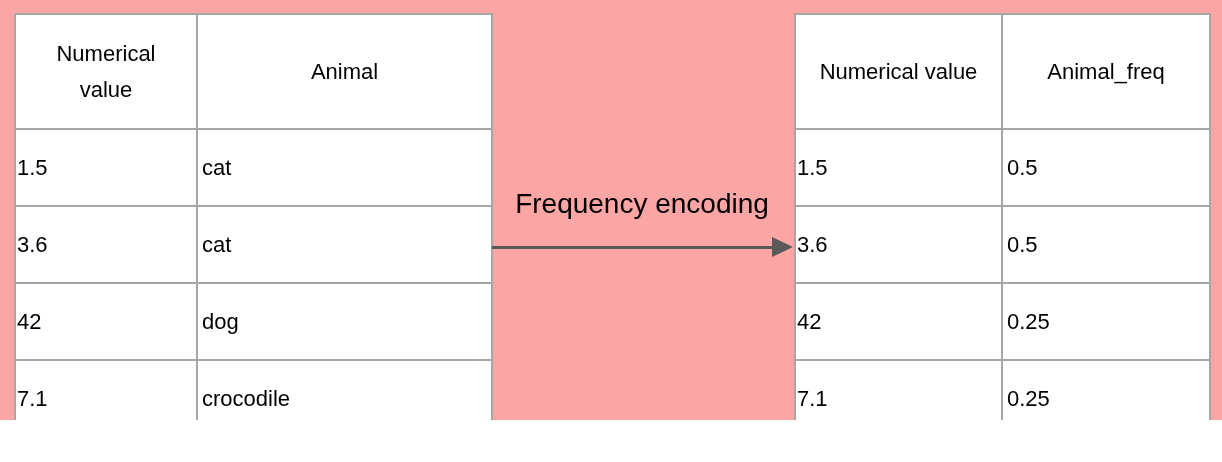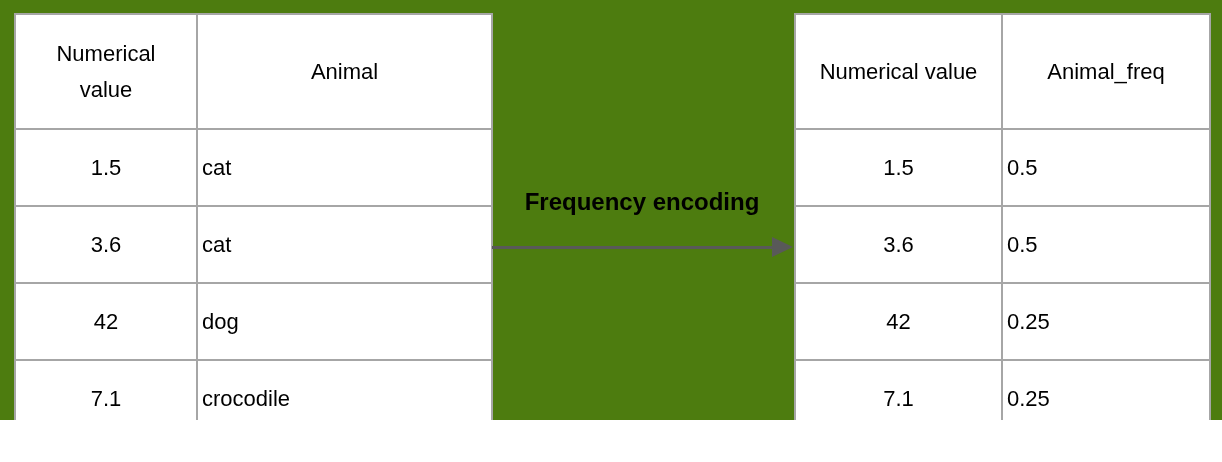--- a/index.html
+++ b/index.html
@@ -6,21 +6,21 @@
     margin: 0;
     padding: 0;
     background: #ffffff;
     font-family: "Liberation Sans", sans-serif;
     color: #000000;
   }
   .canvas {
     position: relative;
     width: 1222px;
     height: 420px;
-    background: #4d7c0f;
+    background: #fca5a5;
     overflow: hidden;
   }
   table.tbl {
     position: absolute;
     border-collapse: collapse;
     table-layout: fixed;
   }
   .tbl th, .tbl td {
     border: 2px solid #a6a6a6;
     font-size: 22px;
@@ -38,34 +38,33 @@
     text-align: center;
     vertical-align: middle;
     line-height: 36px;
     padding: 0 20px;
   }
   tbody tr td {
     height: 73px;
     vertical-align: middle;
   }
   td.num {
-    text-align: center;
   }
   td.txt {
     text-align: left;
     padding-left: 4px;
   }
   .middle-label {
     position: absolute;
     left: 492px;
     top: 188px;
     width: 300px;
     text-align: center;
-    font-size: 24px;
-    font-weight: bold;
+    font-size: 28px;
+    font-weight: normal;
     white-space: nowrap;
   }
   .arrow {
     position: absolute;
     left: 492px;
     top: 237px;
     width: 301px;
     height: 20px;
   }
   .arrow-line {

